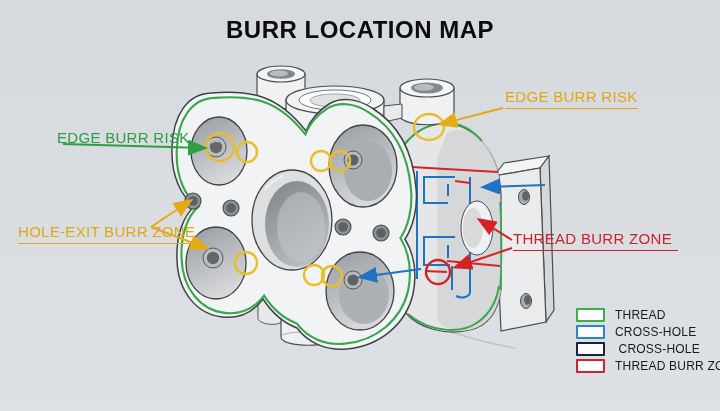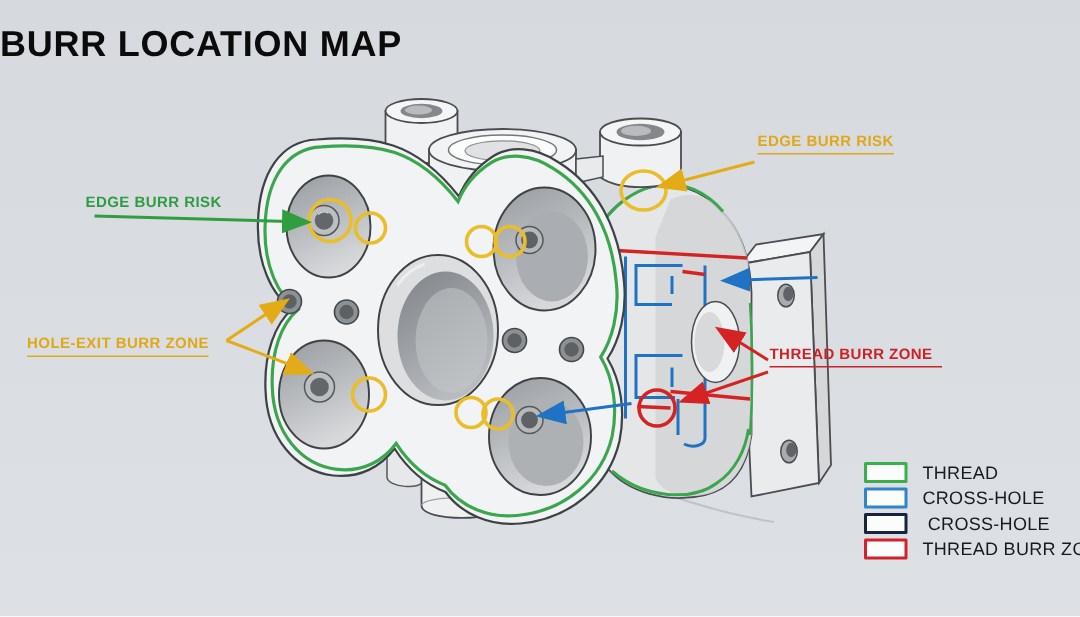--- a/index.html
+++ b/index.html
@@ -2,26 +2,26 @@
 <html><head>
 <meta charset="utf-8">
 <style>
   html,body{margin:0;padding:0;}
   body{width:720px;height:411px;overflow:hidden;font-family:"Liberation Sans",sans-serif;}
   .stage{
     position:relative;width:720px;height:411px;
     background:linear-gradient(180deg,#d6dade 0%,#d9dde1 45%,#dde1e6 100%);
   }
   .title{
-    position:absolute;left:0;right:0;top:16px;
+    position:absolute;left:0;right:0;top:16px;text-align:center;
     font-size:24px;font-weight:bold;letter-spacing:.5px;color:#0b0b0c;
   }
   .part-svg{position:absolute;left:0;top:0;}
   .callout{
-    position:absolute;font-size:10px;font-weight:bold;letter-spacing:.3px;
+    position:absolute;font-size:15px;font-weight:normal;letter-spacing:.3px;
     white-space:nowrap;line-height:1.1;
   }
   .callout.underlined{border-bottom:1.5px solid currentColor;padding-bottom:2px;}
   .legend{position:absolute;left:576px;top:308px;display:flex;flex-direction:column;gap:4px;}
   .legend-row{display:flex;align-items:center;height:13px;}
   .swatch{
     display:inline-block;width:25px;height:10px;background:#fbfcfc;
     border:2px solid #000;border-radius:1px;flex:0 0 auto;
   }
   .legend-label{

